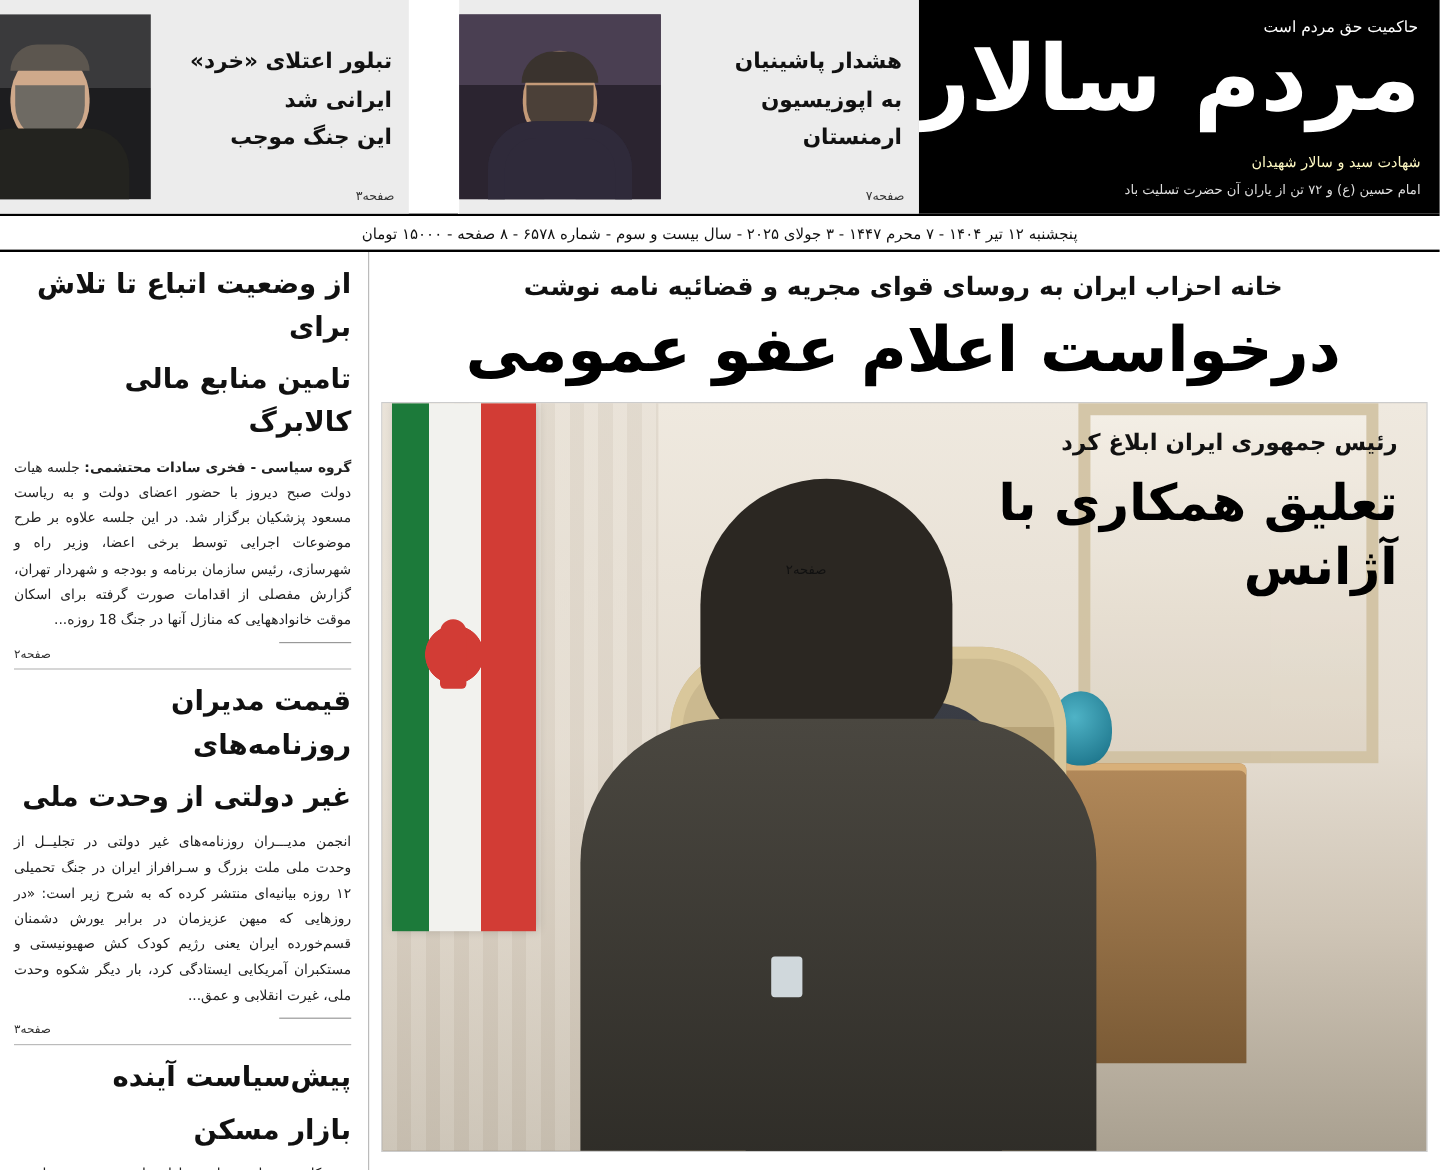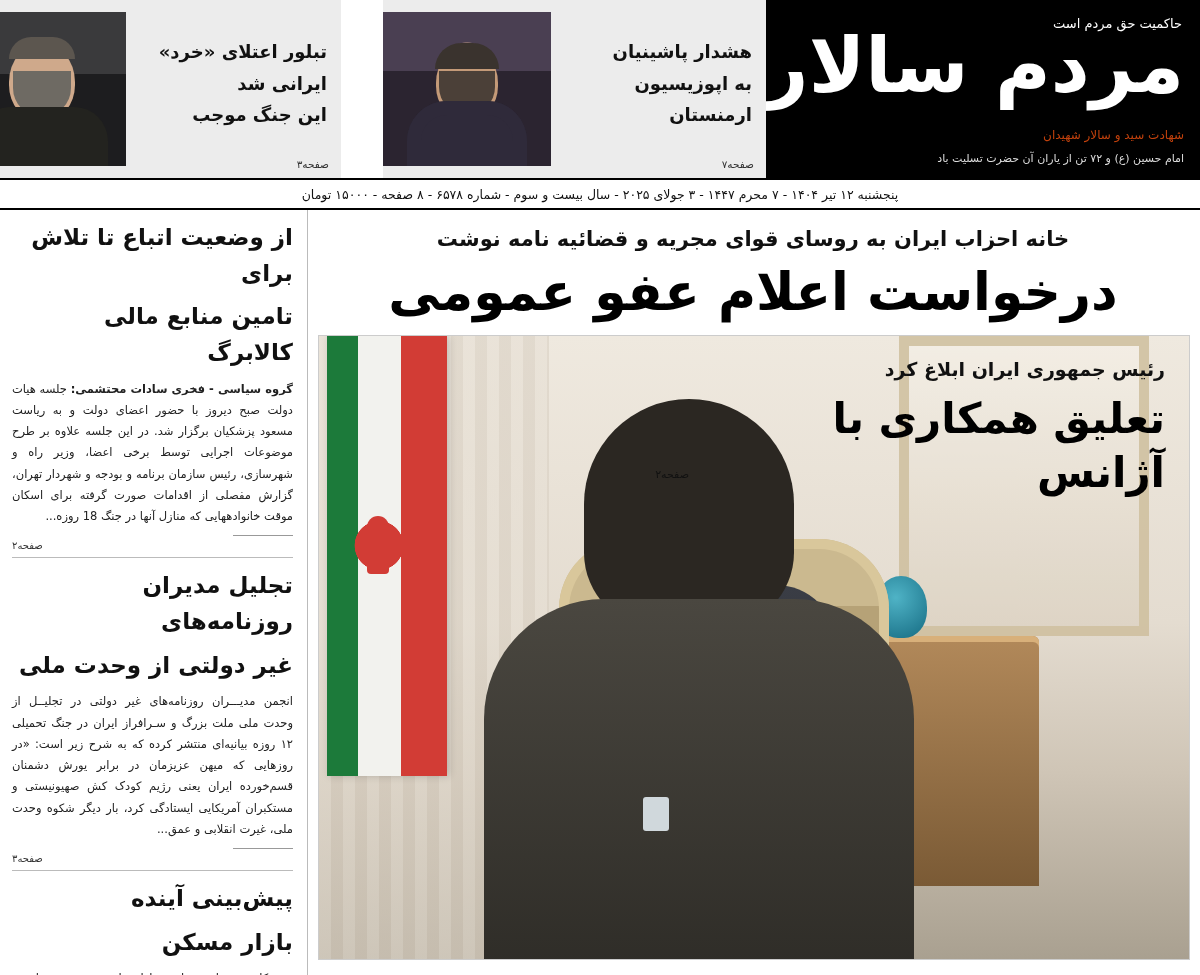--- a/index.html
+++ b/index.html
@@ -60,21 +60,21 @@
     line-height: 1;
     white-space: nowrap;
     text-align: right;
     width: 404px;
   }
   .logo-sub1 {
     position: absolute;
     bottom: 36px;
     right: 16px;
     font-size: 12px;
-    color: #c2410c;
+    color: #fef9c3;
     width: 404px;
     text-align: right;
   }
   .logo-sub2 {
     position: absolute;
     bottom: 12px;
     right: 16px;
     font-size: 11px;
     color: #ddd;
     width: 404px;
@@ -494,31 +494,31 @@
         <div class="side-headline">از وضعیت اتباع تا تلاش برای</div>
         <div class="side-headline">تامین منابع مالی کالابرگ</div>
         <p class="side-body"><b>گروه سیاسی - فخری سادات محتشمی:</b> <span>جلسه هیات دولت صبح دیروز با حضور اعضای دولت و به ریاست مسعود پزشکیان برگزار شد. در این جلسه علاوه بر طرح موضوعات اجرایی توسط برخی اعضا، وزیر راه و شهرسازی، رئیس سازمان برنامه و بودجه و شهردار تهران، گزارش مفصلی از اقدامات صورت گرفته برای اسکان موقت خانوادههایی که منازل آنها در جنگ 18 روزه...</span></p>
         <hr class="side-rule-short">
         <div class="side-page">صفحه۲</div>
       </div>
 
       <hr class="side-rule">
 
       <div class="side-item">
-        <div class="side-headline">تجلیل مدیران روزنامه‌های</div>
+        <div class="side-headline">قیمت مدیران روزنامه‌های</div>
         <div class="side-headline">غیر دولتی از وحدت ملی</div>
         <p class="side-body">انجمن مدیـــران روزنامه‌های غیر دولتی در تجلیــل از وحدت ملی ملت بزرگ و سـرافراز ایران در جنگ تحمیلی ۱۲ روزه بیانیه‌ای منتشر کرده که به شرح زیر است: «در روزهایی که میهن عزیزمان در برابر یورش دشمنان قسم‌خورده ایران یعنی رژیم کودک کش صهیونیستی و مستکبران آمریکایی ایستادگی کرد، بار دیگر شکوه وحدت ملی، غیرت انقلابی و عمق...</p>
         <hr class="side-rule-short">
         <div class="side-page">صفحه۳</div>
       </div>
 
       <hr class="side-rule">
 
       <div class="side-item">
-        <div class="side-headline">پیش‌بینی آینده</div>
+        <div class="side-headline">پیش‌سیاست آینده</div>
         <div class="side-headline">بازار مسکن</div>
         <p class="side-body">دبیر کانون سراسری انبوه‌سازان با تشریح سه سناریوی سیاسی-اقتصادی پیش‌روی کشور گفت: آینده بازار مسکن به کیفیت توافقات سیاسی و سیاست‌گذاری دولت گره خورده است و به نظر می‌رسـد بازار مســکن ایران که در سال‌های اخیر با چالش‌های متعددی مواجه بوده، پس از جنگ ۱۲ روزه و تحولات سیاسی اخیر با رکود شدید و کاهش بی‌سابقه قیمت‌های اعلامی...</p>
 
       </div>
 
     </div>
   </div>
 </div>
 
 </body></html>

